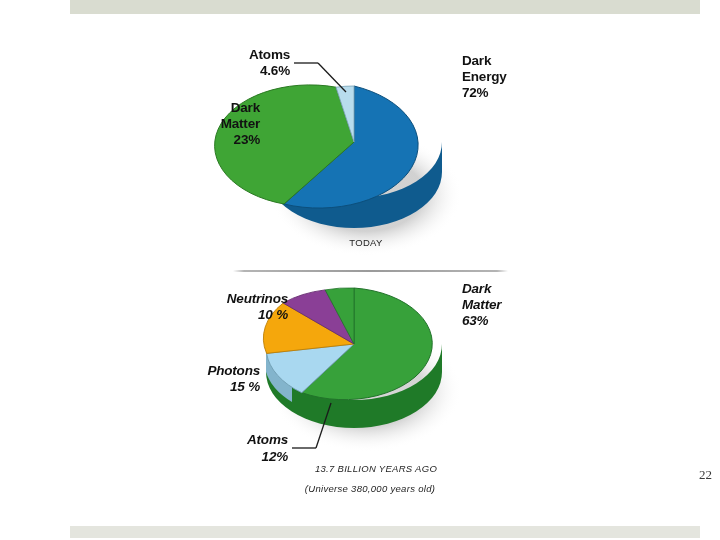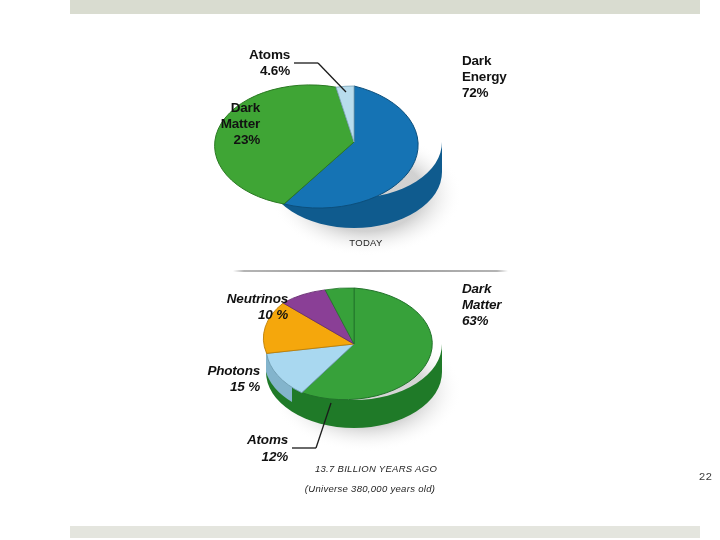--- a/index.html
+++ b/index.html
@@ -31,23 +31,23 @@
     top: 526px;
     width: 630px;
     height: 12px;
     background: #e4e5de;
   }
 
   .page-number {
     position: absolute;
     right: 8px;
     bottom: 3px;
-    font-size: 11px;
+    font-size: 13px;
     color: #3a3a3a;
-    font-family: Liberation Mono, monospace;
+    font-family: Liberation Serif, serif;
   }
 
   
   .slide-body {
     position: absolute;
     left: 0;
     top: 0;
     width: 720px;
     height: 486px;
   }

